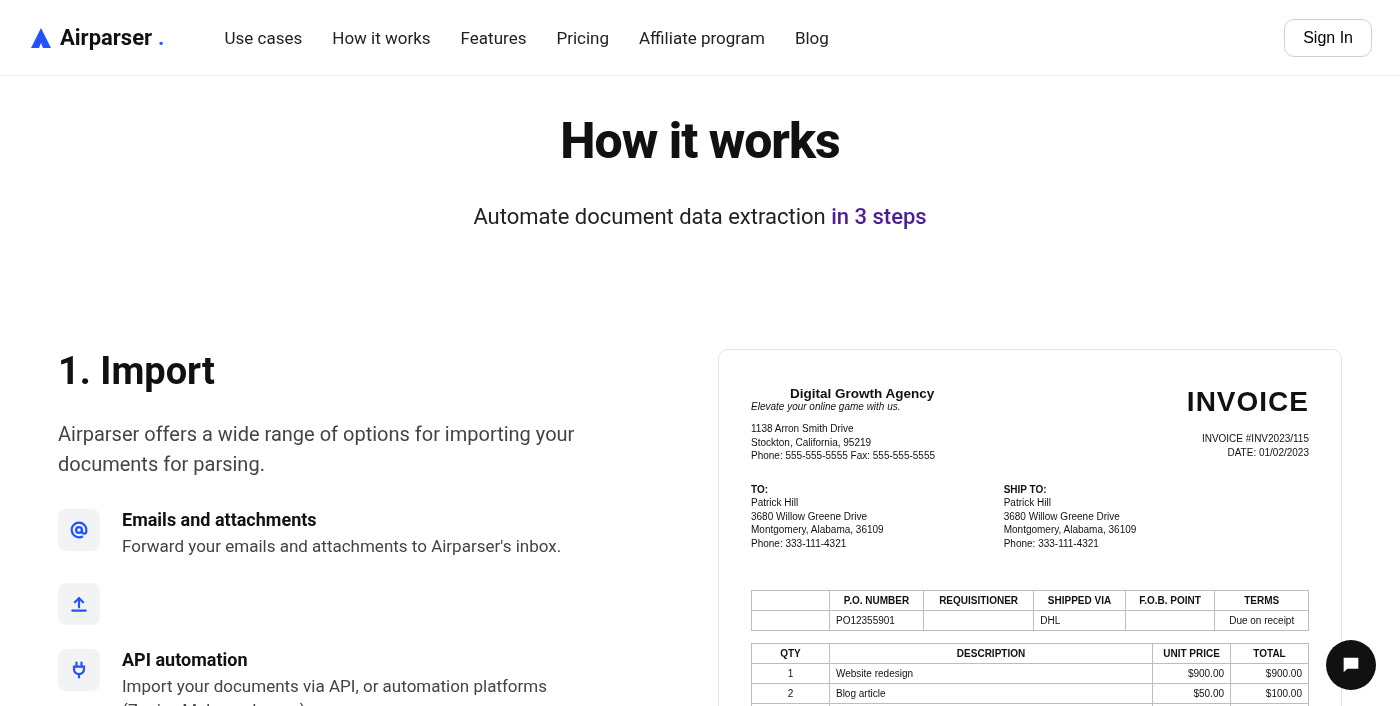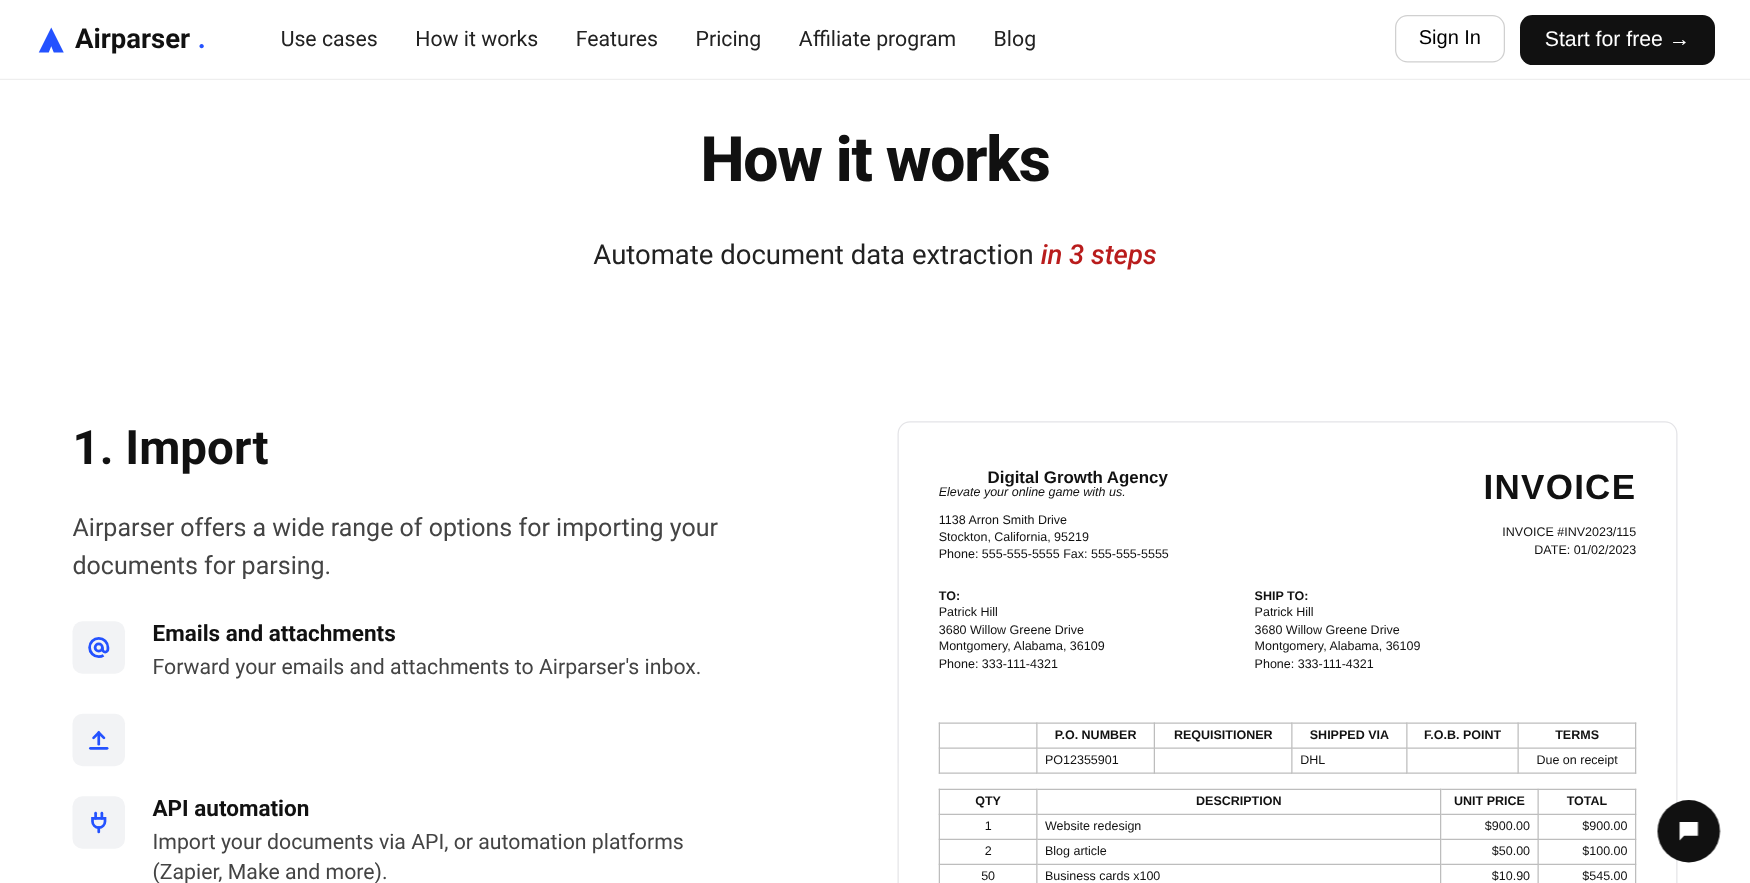--- a/index.html
+++ b/index.html
@@ -8,21 +8,21 @@
     color: #111;
     background: #fff;
     width: 1400px;
     overflow: hidden;
   }
   
   .header {
     display: flex;
     align-items: center;
     padding: 0 28px;
-    height: 64px;
+    height: 76px;
     border-bottom: 1px solid #eee;
   }
   .logo {
     display: flex;
     align-items: center;
     gap: 6px;
     font-weight: 700;
     font-size: 22px;
     color: #111;
   }
@@ -72,21 +72,21 @@
   .hero h1 {
     font-size: 50px;
     font-weight: 800;
     letter-spacing: -1px;
   }
   .hero-sub {
     margin-top: 34px;
     font-size: 22px;
     color: #222;
   }
-  .hero-sub-em { color: #b91c1c; font-weight: 500; font-style: italic; }
+  .hero-sub-em { color: #4c1d95; font-weight: 500; }
   
   .content {
     display: flex;
     gap: 40px;
     padding: 120px 58px 0 58px;
   }
   .left {
     flex: 0 0 620px;
   }
   .left h2 {
@@ -197,21 +197,20 @@
   <nav class="nav">
     <a>Use cases</a>
     <a>How it works</a>
     <a>Features</a>
     <a>Pricing</a>
     <a>Affiliate program</a>
     <a>Blog</a>
   </nav>
   <div class="header-right">
     <button class="btn-outline">Sign In</button>
-    <button class="btn-black">Start for free →</button>
   </div>
 </header>
 
 <section class="hero">
   <h1>How it works</h1>
   <p class="hero-sub">
     <span>Automate document data extraction </span><span class="hero-sub-em">in 3 steps</span>
   </p>
 </section>
 

